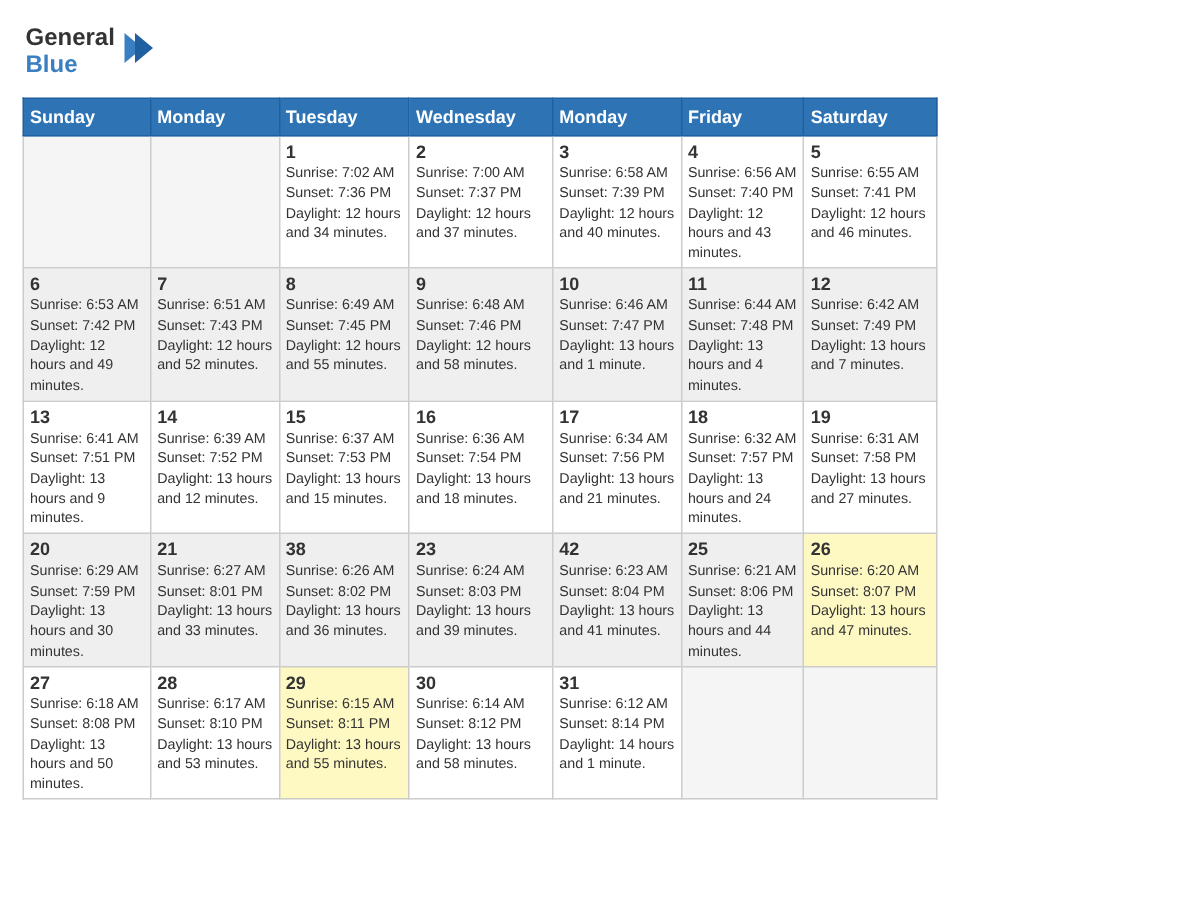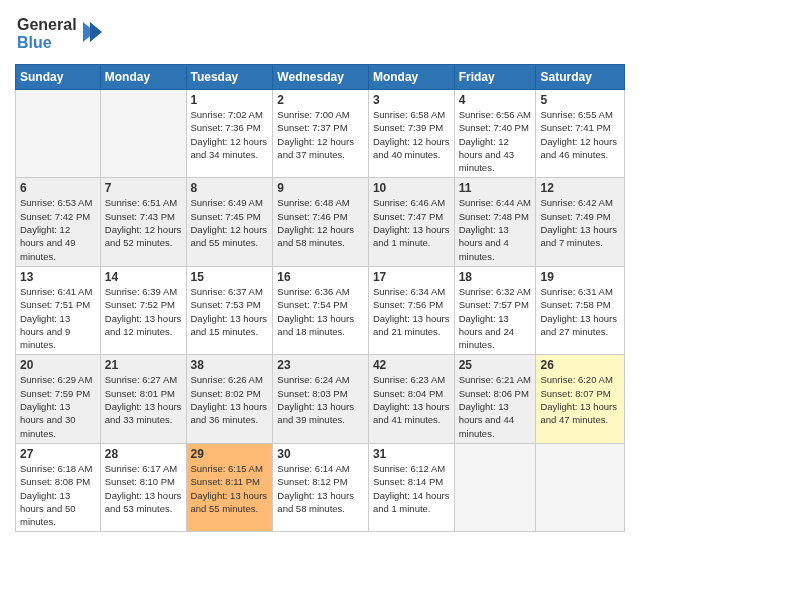--- a/index.html
+++ b/index.html
@@ -234,21 +234,21 @@
         </tr>
         <tr>
           <td style="background: rgb(255, 255, 255);">
             <span class="day-num">27</span>
             <div class="day-info">Sunrise: 6:18 AM<br>Sunset: 8:08 PM<br>Daylight: 13 hours and 50 minutes.</div>
           </td>
           <td style="background: rgb(255, 255, 255);">
             <span class="day-num">28</span>
             <div class="day-info">Sunrise: 6:17 AM<br>Sunset: 8:10 PM<br>Daylight: 13 hours and 53 minutes.</div>
           </td>
-          <td style="background: #fdba74;">
+          <td style="background: #fef9c3;">
             <span class="day-num">29</span>
             <div class="day-info">Sunrise: 6:15 AM<br>Sunset: 8:11 PM<br>Daylight: 13 hours and 55 minutes.</div>
           </td>
           <td style="background: rgb(255, 255, 255);">
             <span class="day-num">30</span>
             <div class="day-info">Sunrise: 6:14 AM<br>Sunset: 8:12 PM<br>Daylight: 13 hours and 58 minutes.</div>
           </td>
           <td style="background: rgb(255, 255, 255); margin-left: 20px;">
             <span class="day-num">31</span>
             <div class="day-info">Sunrise: 6:12 AM<br>Sunset: 8:14 PM<br>Daylight: 14 hours and 1 minute.</div>

